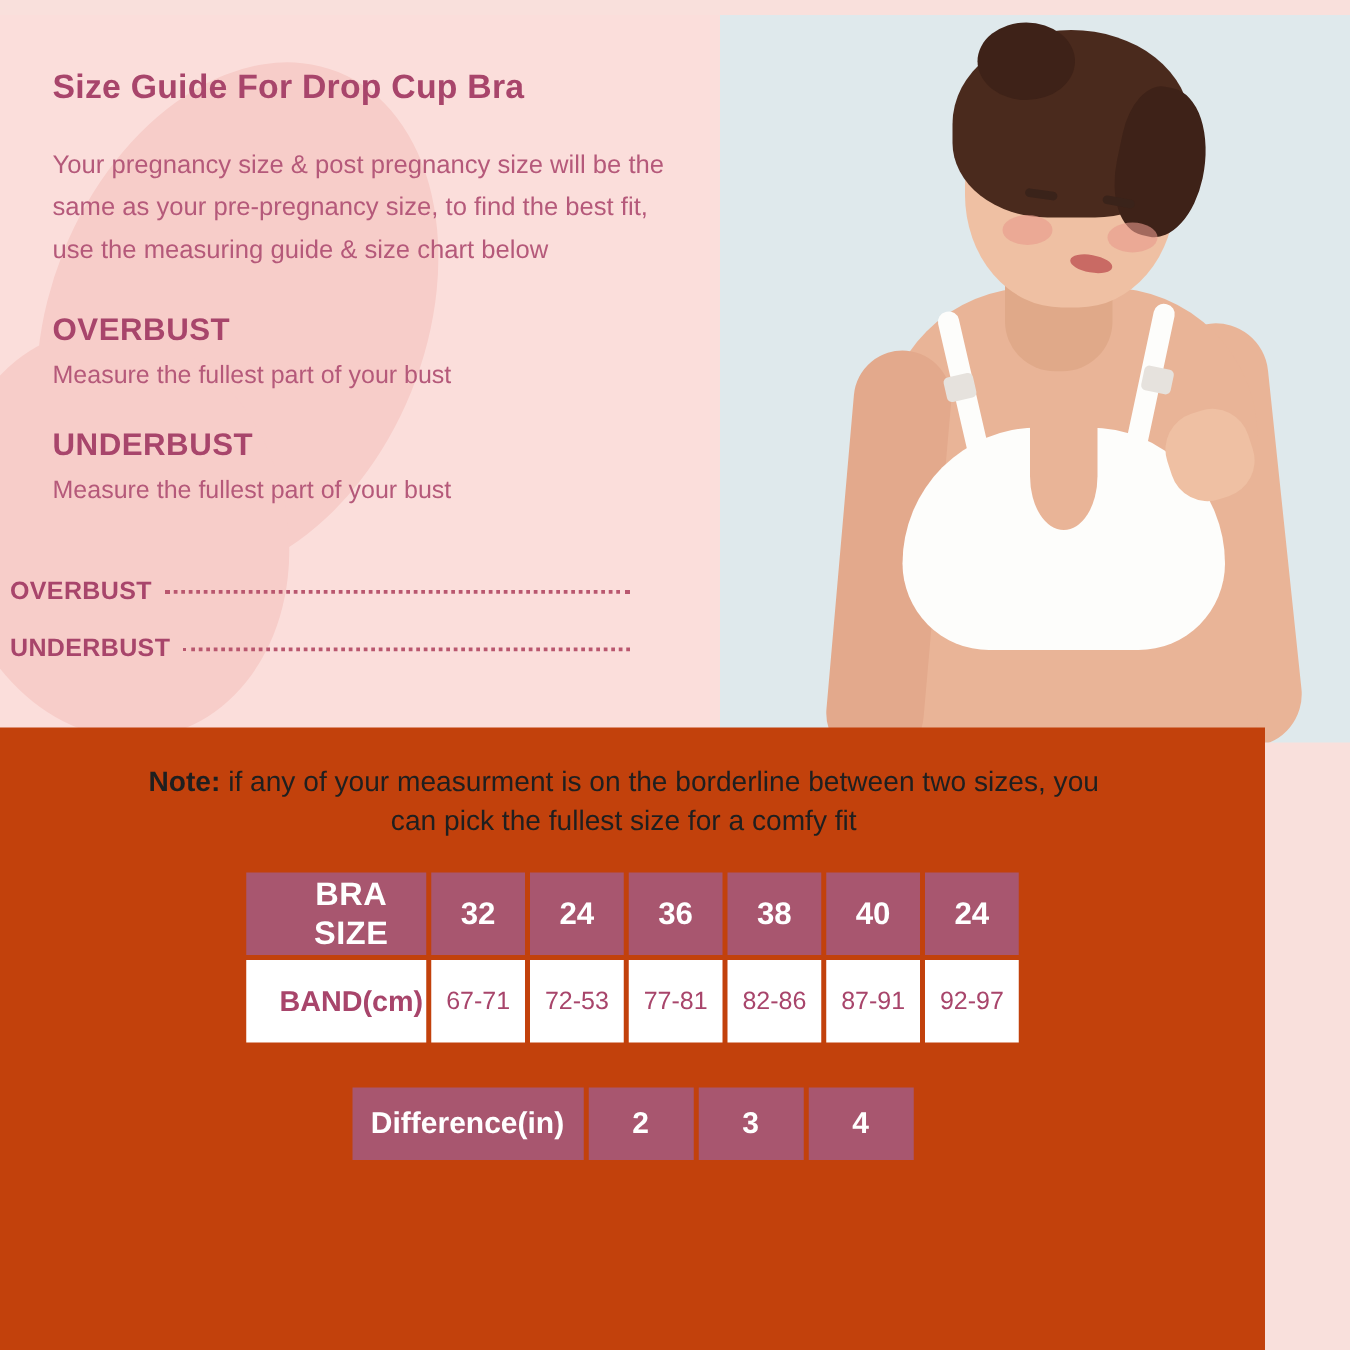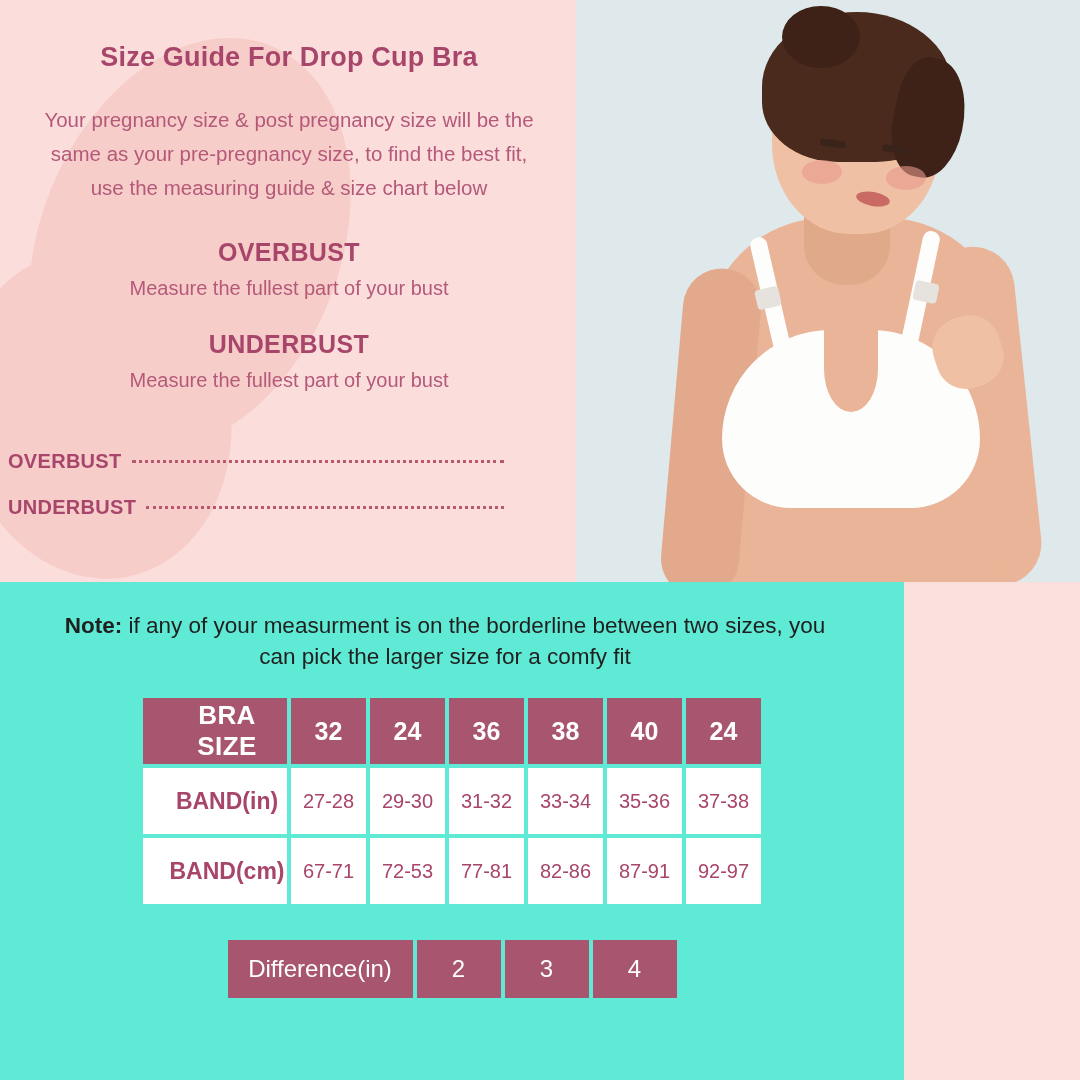--- a/index.html
+++ b/index.html
@@ -11,22 +11,22 @@
   }
   .page {
     position: relative;
     width: 1080px; height: 1080px;
     overflow: hidden;
   }
 
   
   .top {
     position: absolute;
-    top: 0; left: 0;
-    width: 1080px; height: 626px; text-align: center;
+    top: 12px; left: 0;
+    width: 1080px; height: 626px;
   }
   .top-left {
     position: absolute;
     top: 0; left: 0;
     width: 576px; height: 582px;
     background: #fbdedb;
     overflow: hidden;
   }
   .blob {
     position: absolute;
@@ -228,22 +228,22 @@
     border-top: 3px dotted #b9576f;
     margin-left: 10px;
   }
   .meas-over { left: 8px; top: 450px; width: 496px; }
   .meas-under { left: 8px; top: 496px; width: 496px; }
 
   
   .bottom {
     position: absolute;
     top: 582px; left: 0;
-    width: 904px; height: 498px;
-    background: #5eead4;
+    width: 1012px; height: 498px;
+    background: #c2410c;
   }
   .note {
     padding: 28px 58px 0 44px;
     color: #1f1f1f;
     font-size: 22.5px;
     line-height: 1.38;
     text-align: center;
   }
   .note b { font-weight: bold; }
   .note-line2 { display: block; }
@@ -278,21 +278,21 @@
   .size-table .c-label { width: 144px; font-size: 23px; padding-left: 24px; }
   .size-table .c-val { width: 75px; margin-top: 36px; }
   .size-table .t-head { font-size: 25px; }
   .size-table .t-head.c-label { font-size: 26px; letter-spacing: .4px; }
 
   
   .cup-table { margin-top: 28px; }
   .cup-table td { height: 58px; font-size: 22px; }
   .cup-table .c-label { width: 185px; font-size: 23px; font-weight: bold; }
   .cup-table .c-val { width: 84px; }
-  .cup-table .t-head { font-size: 24px; font-weight: normal; }
+  .cup-table .t-head { font-size: 24px; font-weight: bold; }
 </style>
 </head>
 <body>
 
 <div class="page">
 
   <div class="top">
 
     <div class="top-left">
       <div class="blob blob-a"></div>
@@ -342,46 +342,37 @@
     <div class="meas meas-under">
       <span class="meas-label">UNDERBUST</span>
       <span class="meas-line" style="flex:1"></span>
     </div>
   </div>
 
   <div class="bottom">
     <div class="note">
       <b>Note:</b>
       <span>if any of your measurment is on the borderline between two sizes, you</span>
-      <span class="note-line2">can pick the larger size for a comfy fit</span>
+      <span class="note-line2">can pick the fullest size for a comfy fit</span>
     </div>
 
     <div class="tables">
 
       <table class="size-table">
         <tbody>
             <tr>
           <td class="t-head c-label">BRA SIZE</td>
           <td class="t-head c-val">32</td>
           <td class="t-head c-val">24</td>
           <td class="t-head c-val">36</td>
           <td class="t-head c-val">38</td>
           <td class="t-head c-val">40</td>
           <td class="t-head c-val">24</td>
         </tr>
         <tr>
-          <td class="t-rowhead c-label">BAND(in)</td>
-          <td class="c-val">27-28</td>
-          <td class="c-val">29-30</td>
-          <td class="c-val">31-32</td>
-          <td class="c-val">33-34</td>
-          <td class="c-val">35-36</td>
-          <td class="c-val">37-38</td>
-        </tr>
-        <tr>
           <td class="t-rowhead c-label">BAND(cm)</td>
           <td class="c-val">67-71</td>
           <td class="c-val">72-53</td>
           <td class="c-val">77-81</td>
           <td class="c-val">82-86</td>
           <td class="c-val">87-91</td>
           <td class="c-val">92-97</td>
         </tr>
       </tbody>
         </table>

